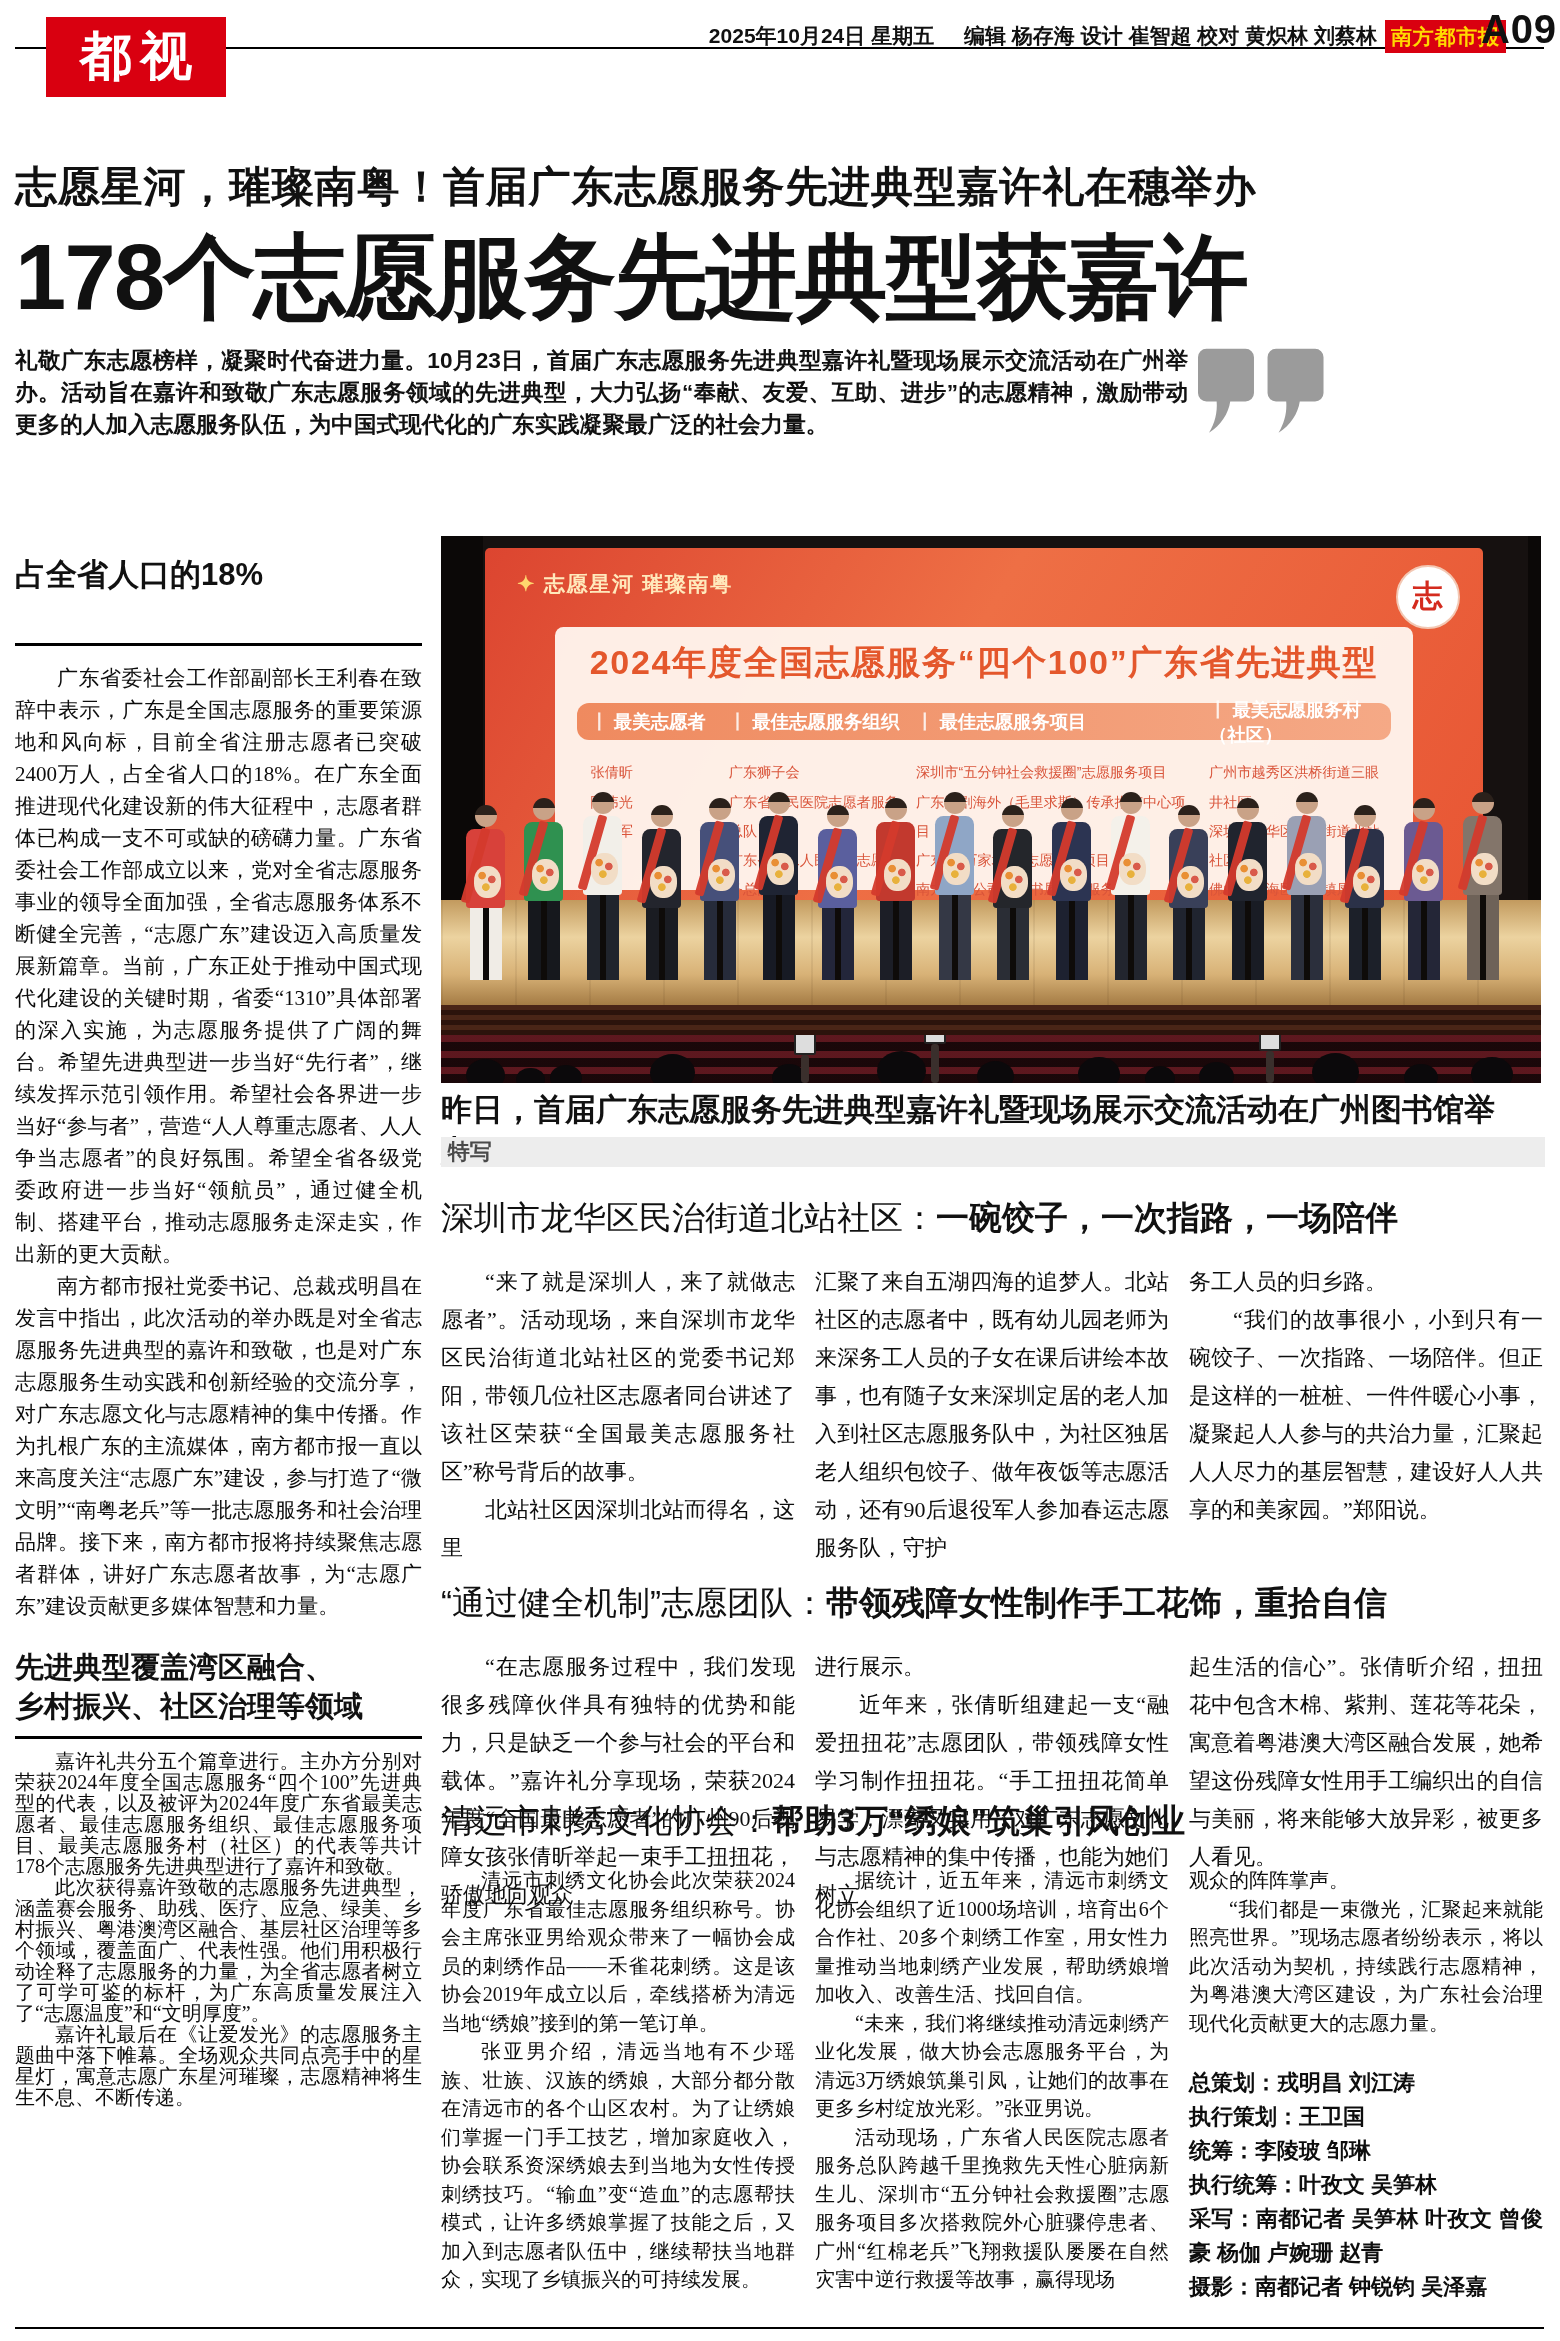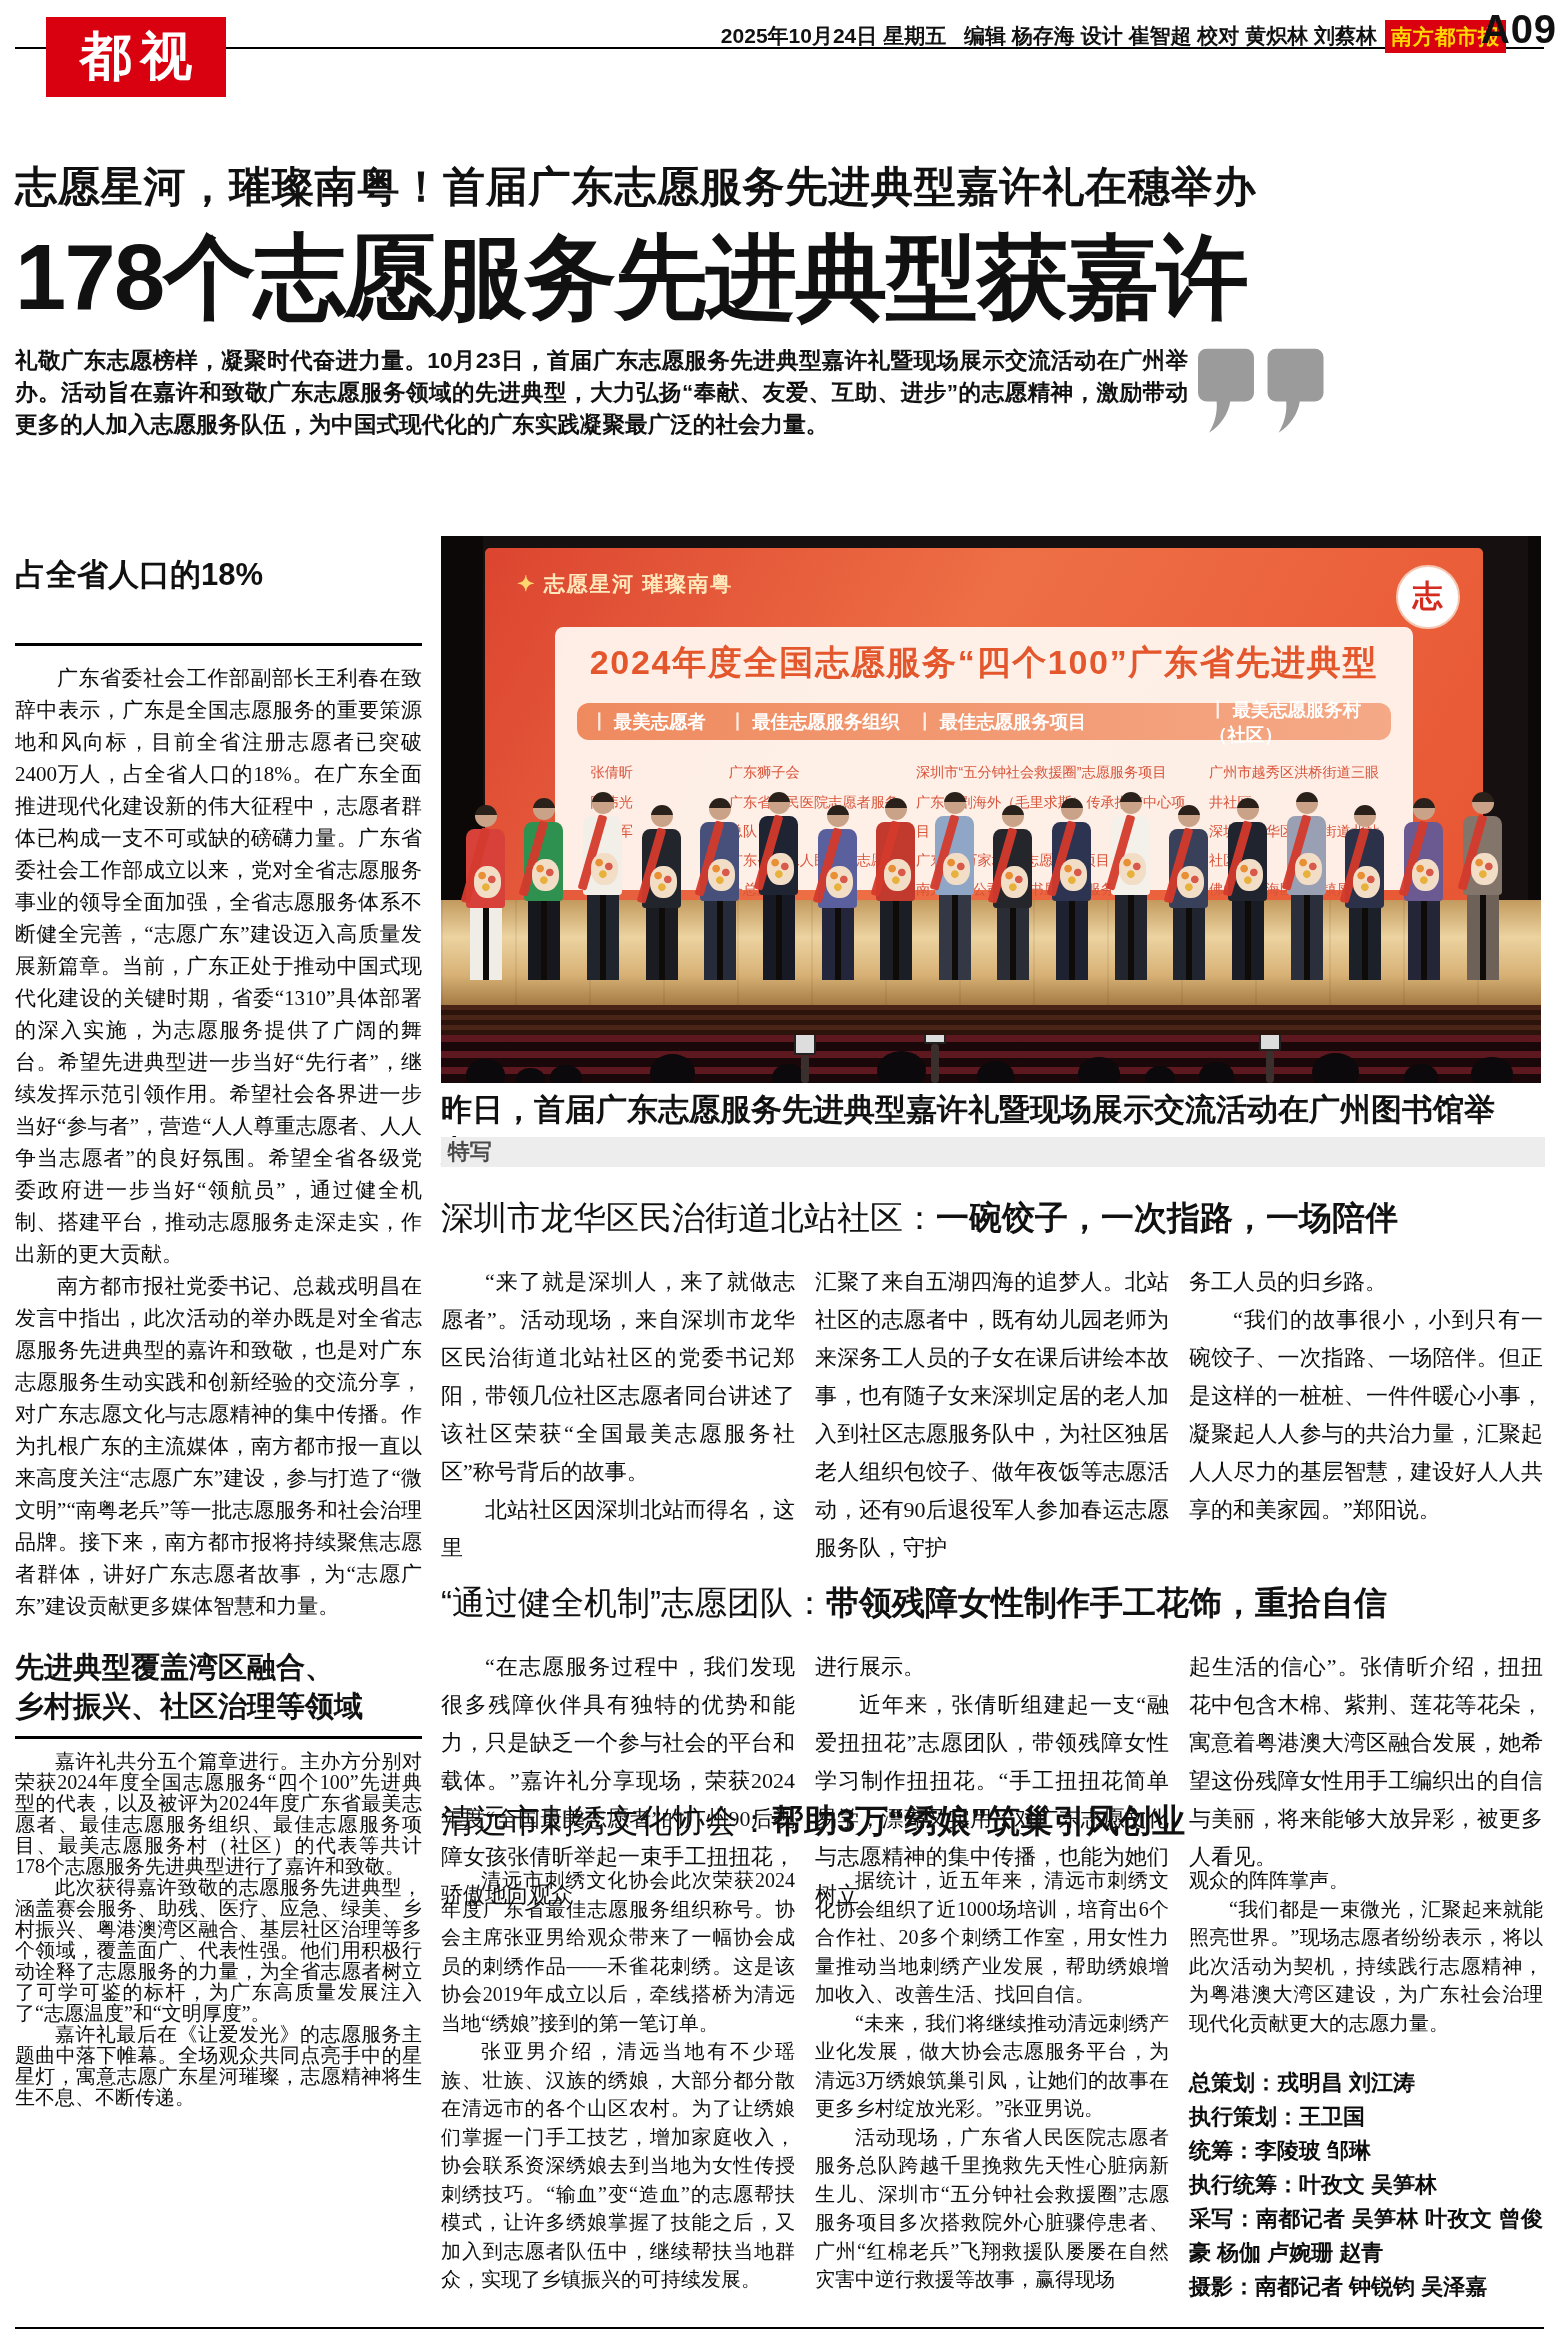--- a/index.html
+++ b/index.html
@@ -6,21 +6,21 @@
   #page{position:relative;width:1560px;height:2342px;background:#fff;overflow:hidden;
         font-family:"Liberation Sans",sans-serif;color:#111;}
   .abs{position:absolute;}
 
   
   .rule-top{left:15px;top:47px;width:1529px;height:1.7px;background:#000;}
   .badge{left:46px;top:17px;width:180px;height:80px;background:#d90010;
          display:flex;align-items:center;justify-content:center;}
   .badge span{color:#fff;font-size:52px;font-weight:900;letter-spacing:8.4px;margin-left:8.4px;}
   .meta{right:183px;top:22px;font-size:21px;font-weight:600;white-space:nowrap;}
-  .meta .dateline{margin-right:12px;}
+  .meta .dateline{margin-right:24px;}
   .brand{left:1385px;top:20px;background:#d90010;color:#ffd900;font-size:21px;font-weight:900;
          padding:2.5px 5.9px;letter-spacing:0.8px;}
   .pageno{left:1481px;top:6.7px;font-size:40px;font-weight:900;letter-spacing:0.8px;}
 
   
   .kicker{left:15px;top:159px;width:1474px;font-size:42px;font-weight:700;letter-spacing:0.8px;}
   .main-title{left:15px;top:216px;width:1508px;font-size:92px;font-weight:900;letter-spacing:-1.7px;}
   .lead{left:15px;top:345px;width:1173px;font-size:22.6px;font-weight:600;line-height:32px;
         text-align:justify;}
   .lead p{margin:0 0 5px 0;}

